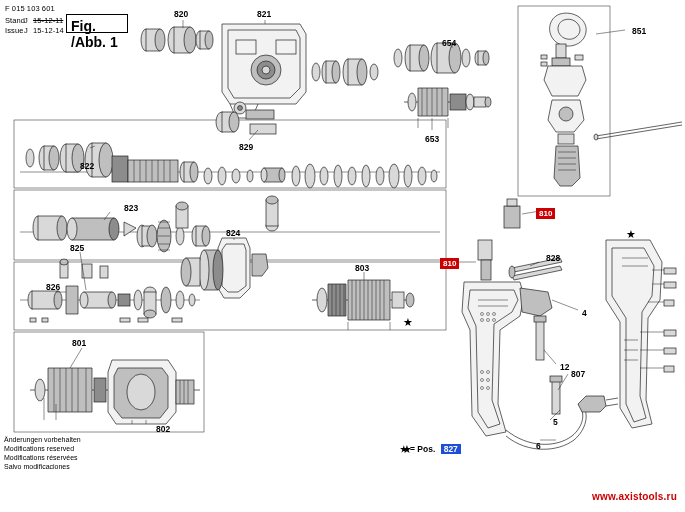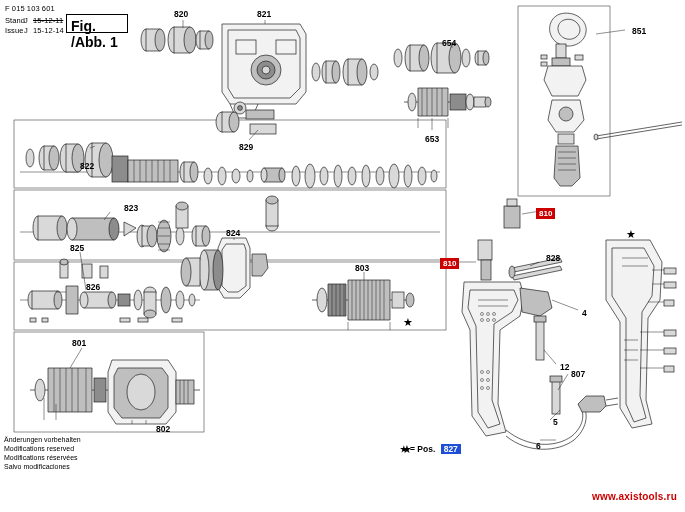--- a/index.html
+++ b/index.html
@@ -435,21 +435,21 @@
       <div class="lbl" style="left: 174px; top: 9px;">820</div>
       <div class="lbl" style="left: 257px; top: 9px;">821</div>
       <div class="lbl" style="left: 632px; top: 26px;">851</div>
       <div class="lbl" style="left: 442px; top: 38px;">654</div>
       <div class="lbl" style="left: 425px; top: 134px;">653</div>
       <div class="lbl" style="left: 239px; top: 142px;">829</div>
       <div class="lbl" style="left: 80px; top: 138px; margin-top: 23px;">822</div>
       <div class="lbl" style="left: 100px; top: 203px; margin-left: 24px;">823</div>
       <div class="lbl" style="left: 226px; top: 228px;">824</div>
       <div class="lbl" style="left: 70px; top: 243px;">825</div>
-      <div class="lbl" style="left: 46px; top: 282px; margin-left: 40px;">826</div>
+      <div class="lbl" style="left: 46px; top: 282px;">826</div>
       <div class="lbl" style="left: 355px; top: 263px;">803</div>
       <div class="lbl" style="left: 529px; top: 253px; padding-left: 17px;">828</div>
       <div class="lbl" style="left: 72px; top: 338px;">801</div>
       <div class="lbl" style="left: 136px; top: 424px; padding-left: 20px;">802</div>
       <div class="lbl" style="left: 582px; top: 308px;">4</div>
       <div class="lbl" style="left: 560px; top: 362px;">12</div>
       <div class="lbl" style="left: 571px; top: 369px;">807</div>
       <div class="lbl" style="left: 553px; top: 417px;">5</div>
       <div class="lbl" style="left: 536px; top: 441px;">6</div>
       <div class="lbl-red" style="left: 536px; top: 208px;">810</div>

